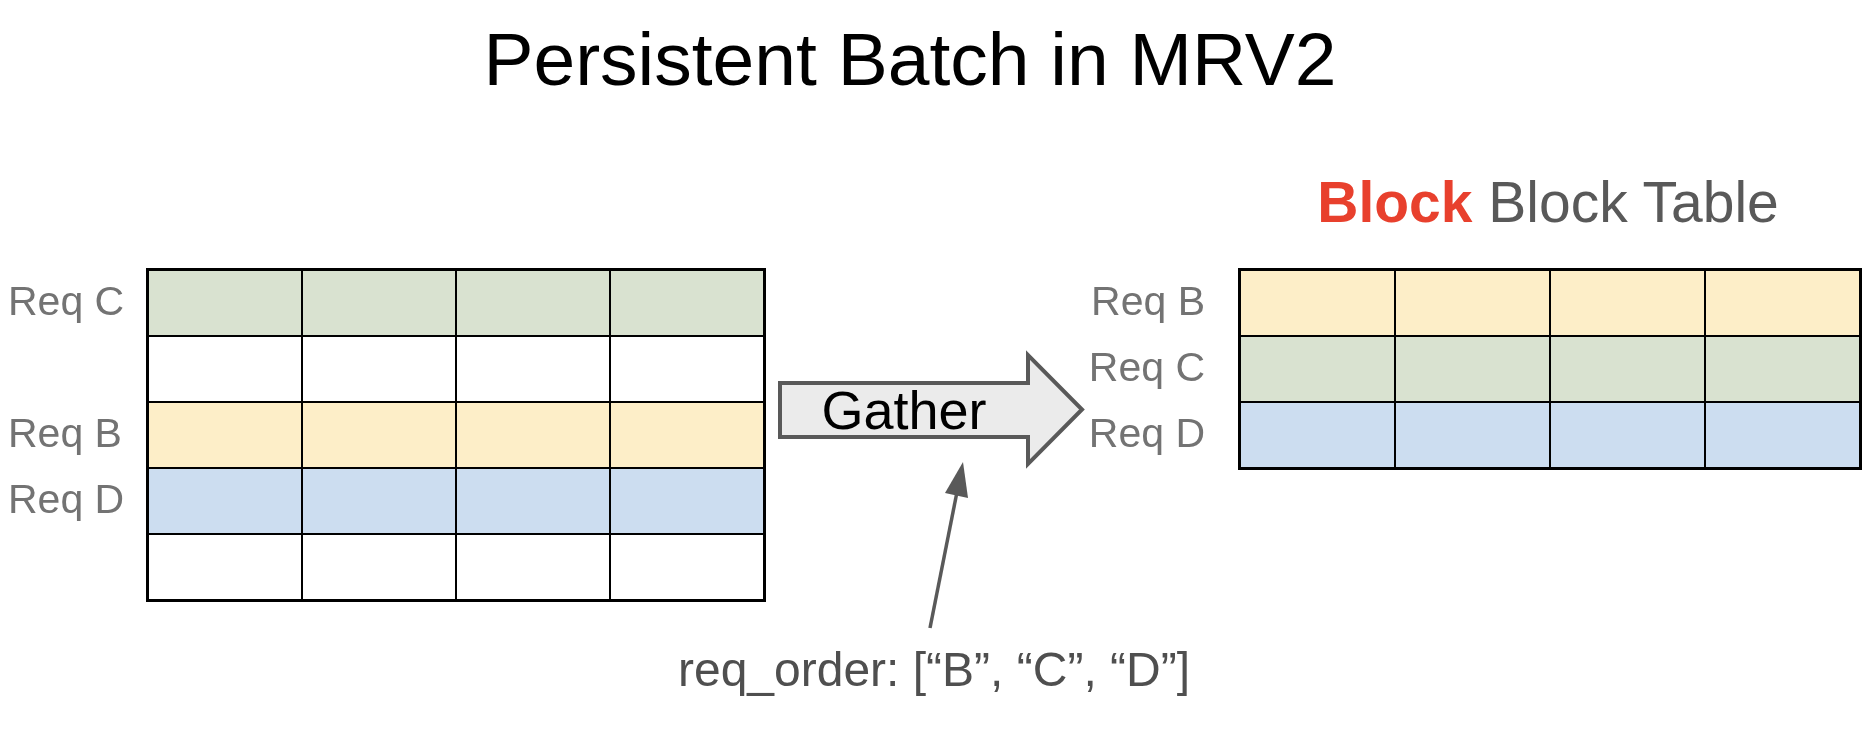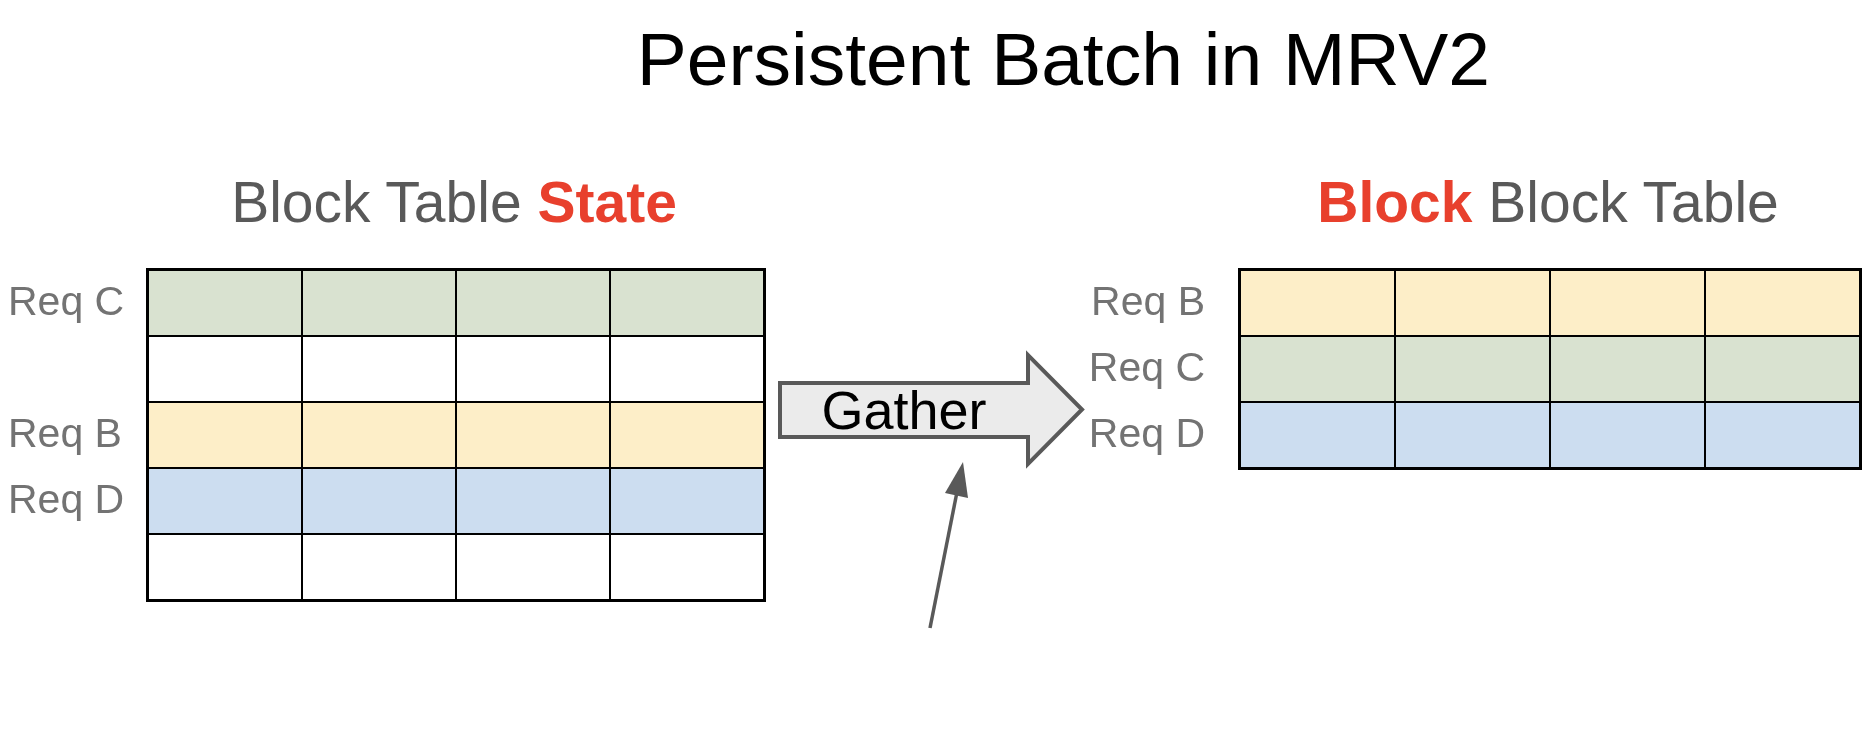--- a/index.html
+++ b/index.html
@@ -12,21 +12,21 @@
   html,body{margin:0;padding:0;background:#fff;}
   .canvas{
     position:relative;
     width:1874px;height:736px;
     background:#fff;
     overflow:hidden;
     font-family:"Liberation Sans", sans-serif;
   }
   .main-title{
     position:absolute;left:330px;top:18px;width:1160px;
-    margin:0;text-align:right;
+    margin:0;text-align:center;
     font-size:75px;font-weight:400;color:#000;line-height:1.1;
   }
   .section-title{
     position:absolute;width:700px;text-align:center;
     font-size:57px;line-height:1.2;white-space:pre;
   }
   .section-title.left{left:104px;top:168px;}
   .section-title.right{left:1198px;top:168px;}
   .t-gray{color:var(--gray-text);}
   .t-red{color:var(--red);font-weight:bold;}
@@ -59,21 +59,20 @@
   }
   .overlay-svg{position:absolute;left:0;top:0;}
 </style>
 </head>
 <body>
 
 <div class="canvas">
 
   <h1 class="main-title">Persistent Batch in MRV2</h1>
 
-  <div class="section-title left"><span class="t-gray">Block Table </span><span class="t-red">State</span></div>
 
   <div class="section-title right"><span class="t-red">Block</span><span class="t-gray"> Block Table</span></div>
 
   <div id="left-table" class="block-table" style="left: 146px; top: 268px; grid-template-columns: repeat(4, 154px); grid-auto-rows: 66px;">
       <div class="cell" style="background: rgb(217, 226, 208);"></div>
       <div class="cell" style="background: rgb(217, 226, 208);"></div>
       <div class="cell" style="background: rgb(217, 226, 208);"></div>
       <div class="cell" style="background: rgb(217, 226, 208);"></div>
       <div class="cell" style="background: rgb(255, 255, 255);"></div>
       <div class="cell" style="background: rgb(255, 255, 255);"></div>
@@ -109,20 +108,21 @@
     </div>
 
   <svg class="overlay-svg" width="1874" height="736" viewBox="0 0 1874 736">
     <polygon points="780,383 1028,383 1028,355 1082,409.5 1028,464 1028,437 780,437" fill="#ebebeb" stroke="#595959" stroke-width="4" stroke-linejoin="miter"></polygon>
     <line x1="930" y1="628" x2="957" y2="492" stroke="#595959" stroke-width="3.5"></line>
     <polygon points="963,462 968,498 945,493" fill="#595959"></polygon>
   </svg>
 
   <div class="gather-label">Gather</div>
 
+  <div class="req-order">req_order: [“B”, “C”, “D”]</div>
 
 <div class="row-label" style="left: 8px; width: 130px; text-align: left; top: 301px;">Req C</div>
     <div class="row-label" style="left: 8px; width: 130px; text-align: left; top: 433px;">Req B</div>
     <div class="row-label" style="left: 8px; width: 130px; text-align: left; top: 499px;">Req D</div>
     <div class="row-label" style="left: 1055px; width: 150px; text-align: right; top: 301px;">Req B</div>
     <div class="row-label" style="left: 1055px; width: 150px; text-align: right; top: 367px;">Req C</div>
     <div class="row-label" style="left: 1055px; width: 150px; text-align: right; top: 433px;">Req D</div>
   </div>
 
 </body></html>

